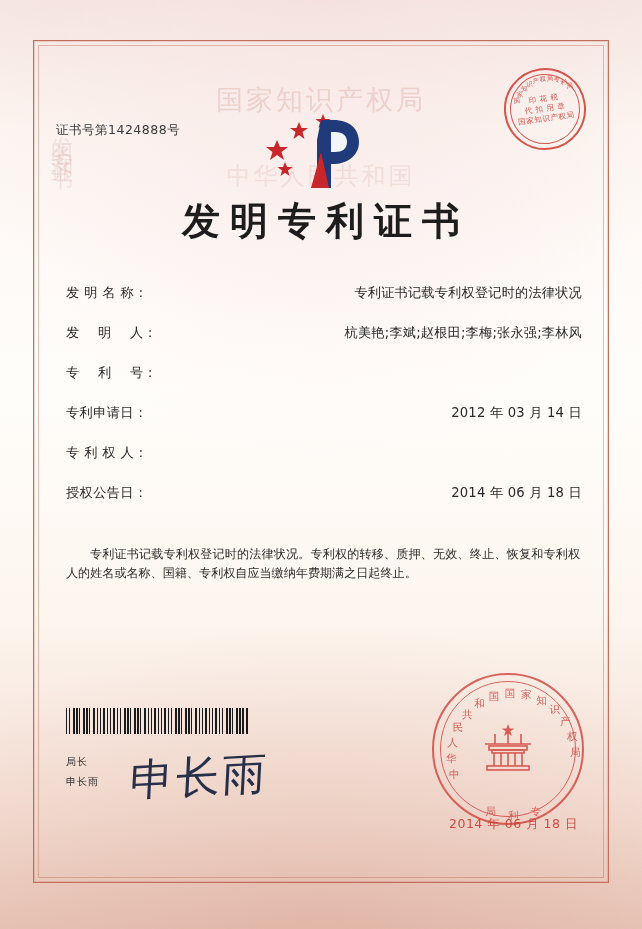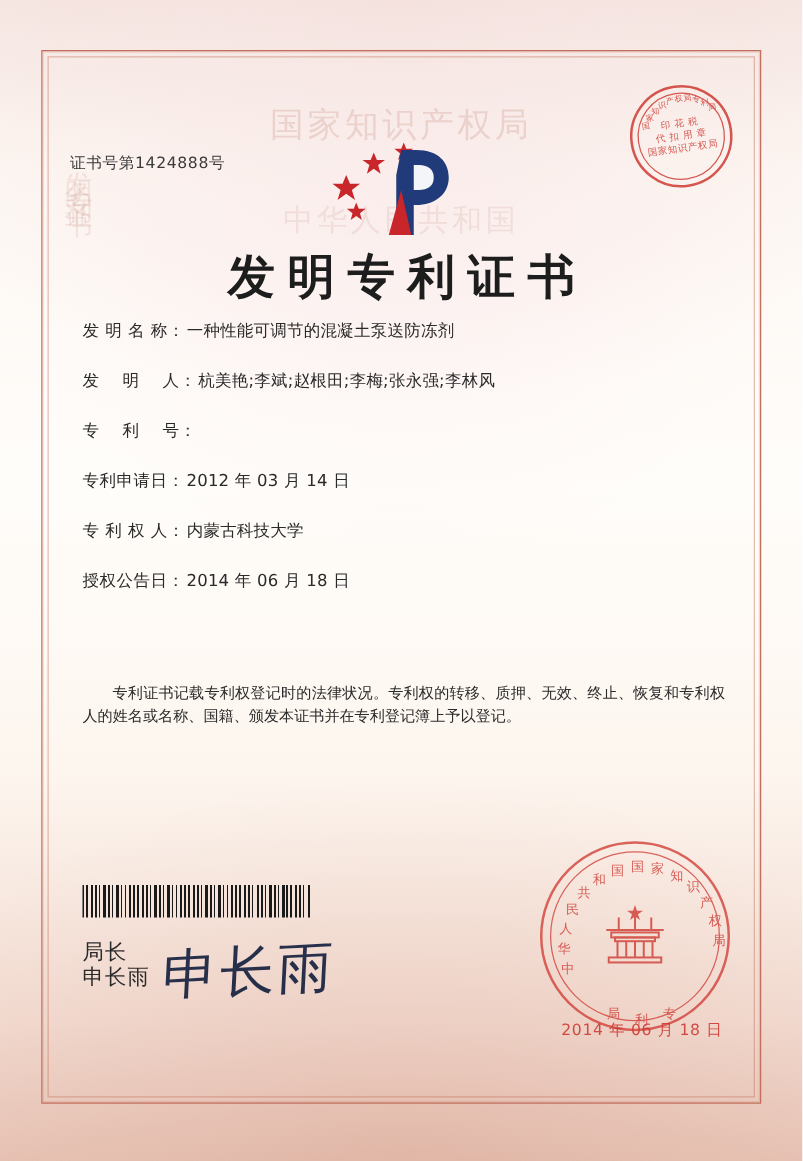--- a/index.html
+++ b/index.html
@@ -155,21 +155,22 @@
     letter-spacing: 10px;
     color: #1d1d1d;
     text-indent: 10px;
   }
 
   
   .fields {
     position: absolute;
     left: 66px;
     right: 60px;
-    top: 256px;
+    top: 284px;
+    text-align: right;
   }
   .field-row {
     display: flex;
     align-items: baseline;
     margin-bottom: 22px;
     font-family: "DejaVu Sans", sans-serif;
     font-size: 13.2px;
     color: #2a2a2a;
   }
   .field-label {
@@ -218,21 +219,21 @@
       transparent 8.6px, transparent 10.2px
     );
   }
 
   
   .director {
     position: absolute;
     left: 66px;
     top: 752px;
     font-family: "DejaVu Sans", sans-serif;
-    font-size: 17px;
+    font-size: 10px;
     line-height: 20px;
     color: #2a2a2a;
     letter-spacing: 1px;
   }
   .signature {
     position: absolute;
     left: 130px;
     top: 748px;
     font-family: "DejaVu Serif", serif;
     font-size: 44px;
@@ -348,50 +349,49 @@
       印 花 税<br>代 扣 用 章<br>国家知识产权局
     </div>
   </div>
 
   <div class="main-title">发明专利证书</div>
 
   <div class="fields">
     <div class="field-row">
       <span class="field-label">发 明 名 称</span>
       <span class="field-sep">：</span>
-      <span class="field-value">一种性能可调节的混凝土泵送防冻剂</span>
+      <span class="field-value">专利证书记载专利权登记时的法律状况</span>
     </div>
     <div class="field-row">
       <span class="field-label">发    明    人</span>
       <span class="field-sep">：</span>
       <span class="field-value">杭美艳;李斌;赵根田;李梅;张永强;李林风</span>
     </div>
     <div class="field-row">
       <span class="field-label">专    利    号</span>
       <span class="field-sep">：</span>
     </div>
     <div class="field-row">
       <span class="field-label">专利申请日</span>
       <span class="field-sep">：</span>
       <span class="field-value">2012 年 03 月 14 日</span>
     </div>
     <div class="field-row">
       <span class="field-label">专 利 权 人</span>
       <span class="field-sep">：</span>
-      <span class="field-value">内蒙古科技大学</span>
     </div>
     <div class="field-row">
       <span class="field-label">授权公告日</span>
       <span class="field-sep">：</span>
       <span class="field-value">2014 年 06 月 18 日</span>
     </div>
   </div>
 
   <div class="body-text">
-    <p>专利证书记载专利权登记时的法律状况。专利权的转移、质押、无效、终止、恢复和专利权人的姓名或名称、国籍、颁发本证书并在专利登记簿上予以登记。</p>
+    <p>专利证书记载专利权登记时的法律状况。专利权的转移、质押、无效、终止、恢复和专利权人的姓名或名称、国籍、专利权自应当缴纳年费期满之日起终止。</p>
   </div>
 
   <div class="barcode"></div>
 
   <div class="director">
     <div>局长</div>
     <div>申长雨</div>
   </div>
   <div class="signature">申长雨</div>
 

